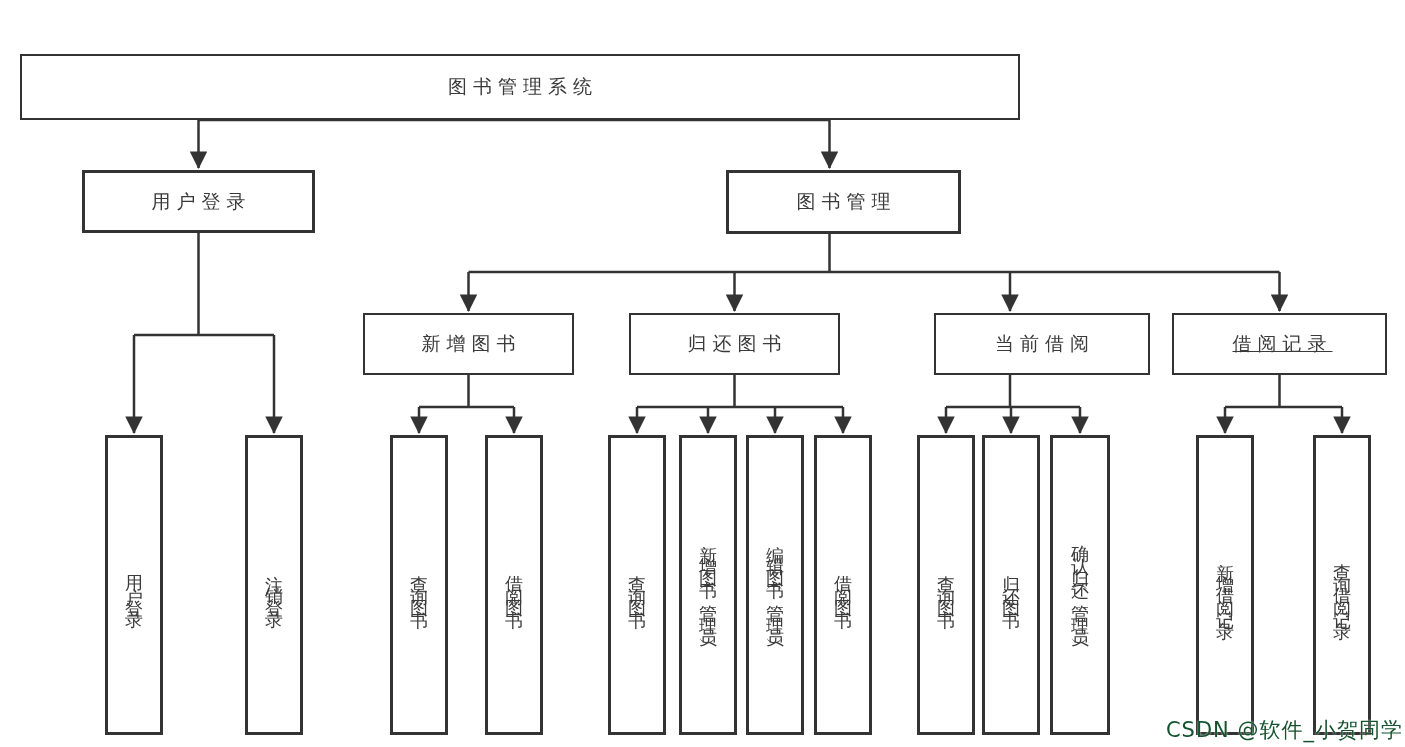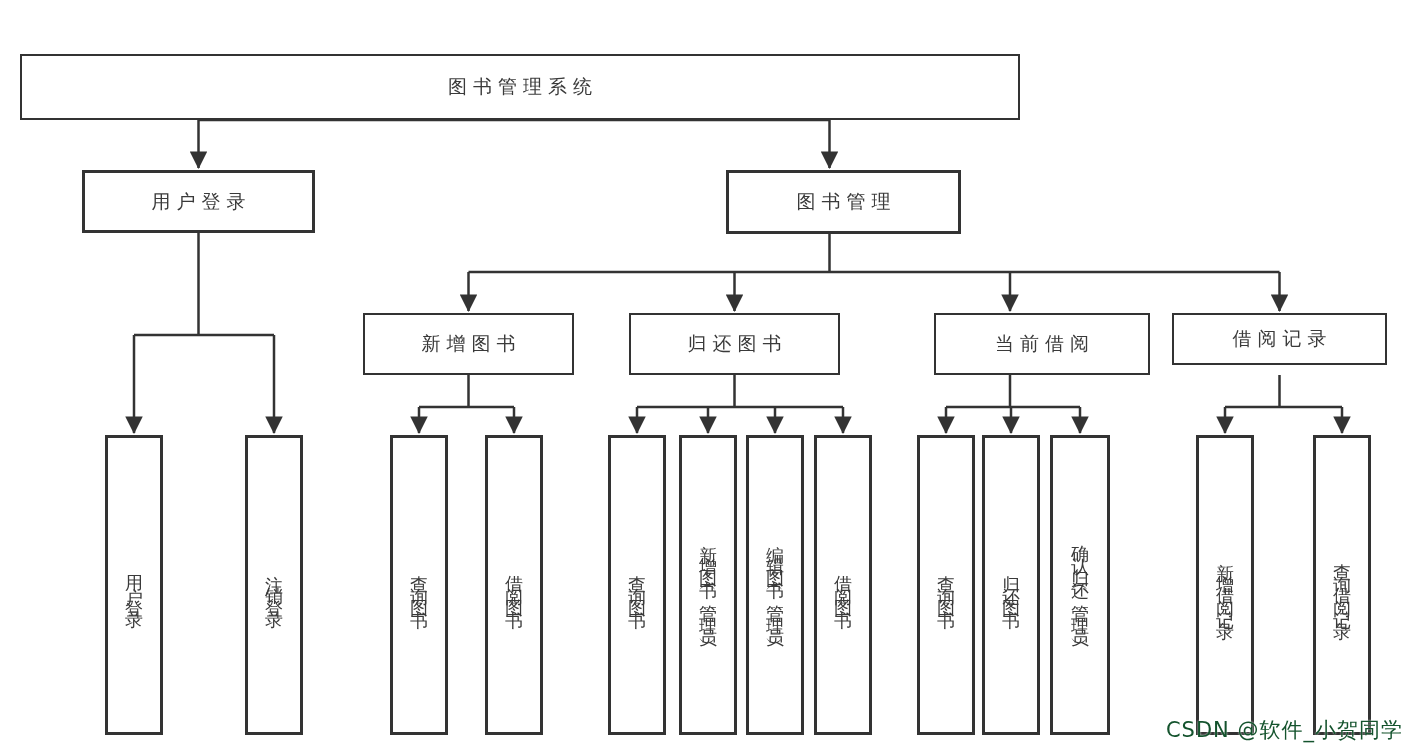--- a/index.html
+++ b/index.html
@@ -21,21 +21,21 @@
   .vtext{
     writing-mode:vertical-rl;text-orientation:mixed;
     font-size:18px;letter-spacing:12px;line-height:1;white-space:nowrap;
   }
   #n-root{left:20px;top:14px;width:1000px;height:66px;border-width:2px;margin-top:40px;}
   #n-user-login{left:82px;top:170px;width:233px;height:63px;}
   #n-book-mgmt{left:712px;top:170px;width:235px;height:64px;margin-left:14px;}
   #n-new-book{left:363px;top:313px;width:211px;height:62px;border-width:2px;}
   #n-borrow{left:629px;top:313px;width:211px;height:62px;border-width:2px;}
   #n-current{left:934px;top:313px;width:216px;height:62px;border-width:2px;}
-  #n-records{left:1172px;top:313px;width:215px;height:52px;border-width:2px;}
+  #n-records{left:1172px;top:313px;width:215px;height:62px;border-width:2px;text-decoration:underline;}
   #leaf-0{left:105px;}  #leaf-1{left:245px;}
   #leaf-2{left:390px;}  #leaf-3{left:485px;}
   #leaf-4{left:608px;}  #leaf-5{left:679px;}
   #leaf-6{left:746px;}  #leaf-7{left:814px;}
   #leaf-8{left:917px;}  #leaf-9{left:982px;}  #leaf-10{left:1050px;width:60px;}
   #leaf-11{left:1196px;} #leaf-12{left:1313px;}
   .watermark{
     position:absolute;right:2px;bottom:3px;font-size:21px;color:#14532d;
     letter-spacing:1px;text-shadow:0 0 2px #ffffff;white-space:nowrap;
   }

